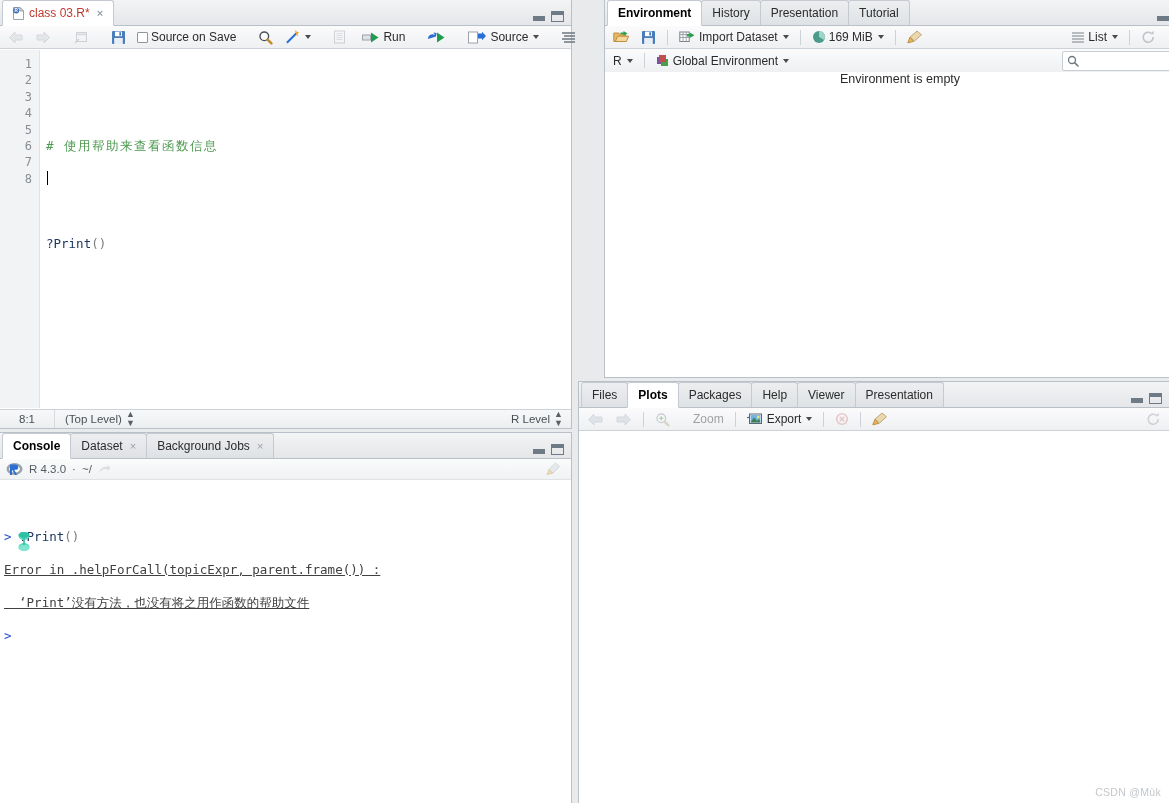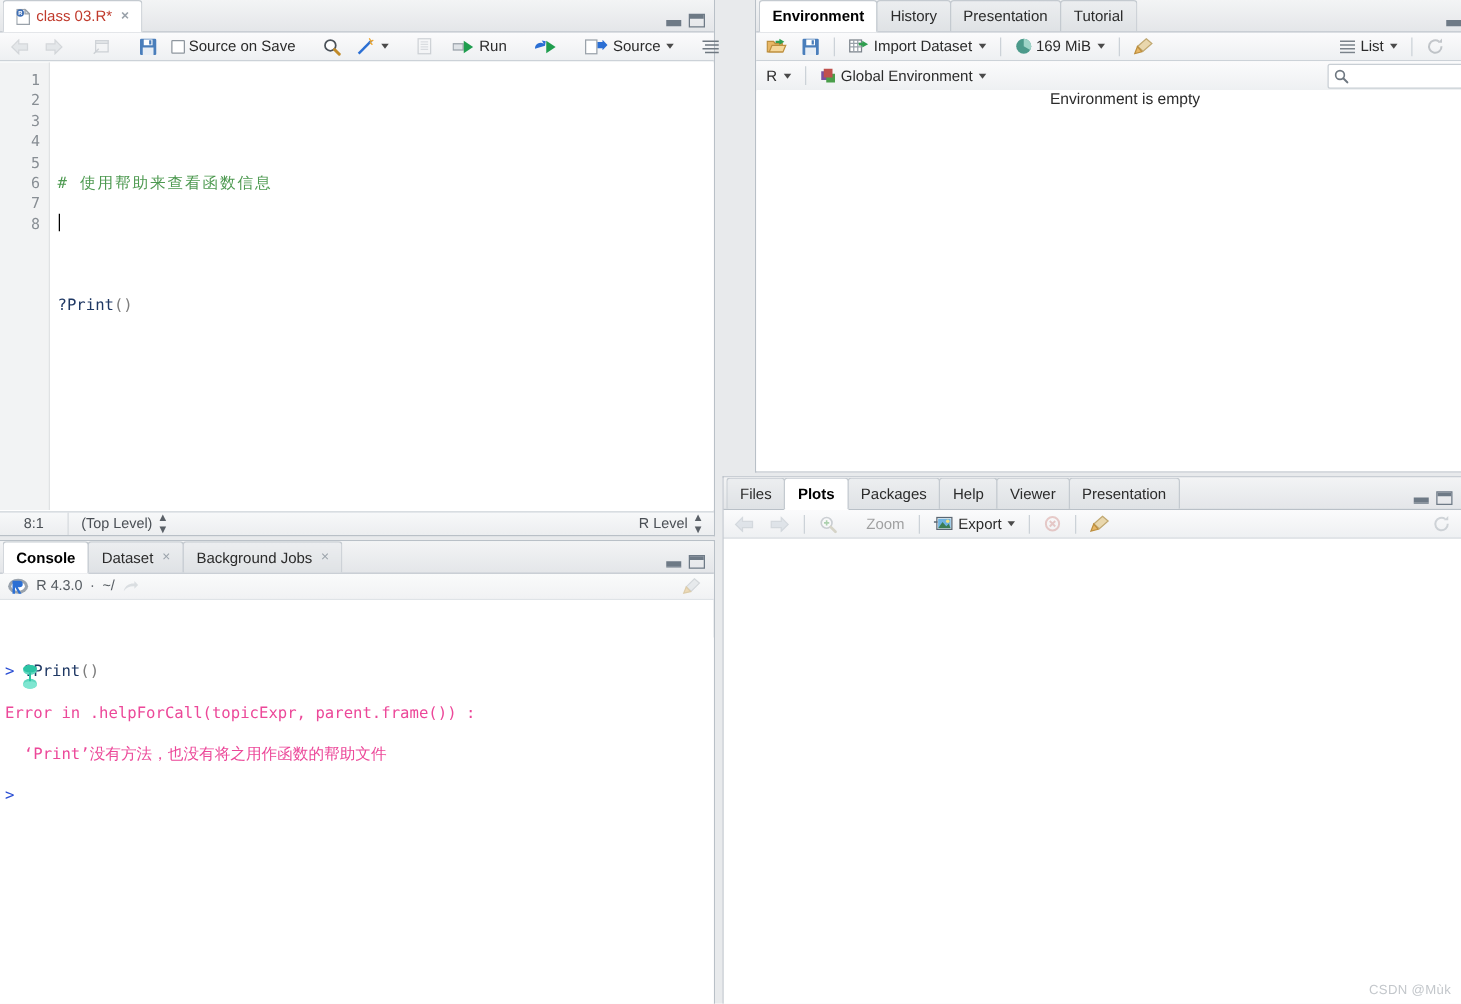--- a/index.html
+++ b/index.html
@@ -85,21 +85,21 @@
     display:flex; align-items:center; gap:6px; padding:6px 6px; font-size:11.5px; color:#555b61;
   }
   .rlogo { width:17px;height:14px; display:flex;align-items:center;justify-content:center;}
   .console-out {
     position:absolute; left:0; right:0; top:48px; bottom:0; background:#fff;
     font-family:"DejaVu Sans Mono", monospace; font-size:12.5px; line-height:16.5px;
     padding:2px 4px; white-space:pre-wrap; overflow:hidden;margin-top:29px;
   }
   .c-prompt { color:#2b4fd4; }
   .c-input { color:#1f3864; }
-  .c-err { color:#ec4899; }
+  .c-err { color:#404040;text-decoration:underline; }
 
   
   #envpane { left:604px; top:0; width:591px; height:378px; border-right:none; border-top:none;}
   .env-search {
     height:20px; background:#fff; border:1px solid #c8ced4; border-radius:2px;
     width:128px; display:flex; align-items:center; padding:0 4px; gap:4px;
   }
   .env-search input { border:none; outline:none; font-size:11px; width:100%; background:transparent;
                       font-family:"Liberation Sans", sans-serif; }
   .env-body { position:absolute; left:0;right:0; top:72px; bottom:0; background:#fff;

